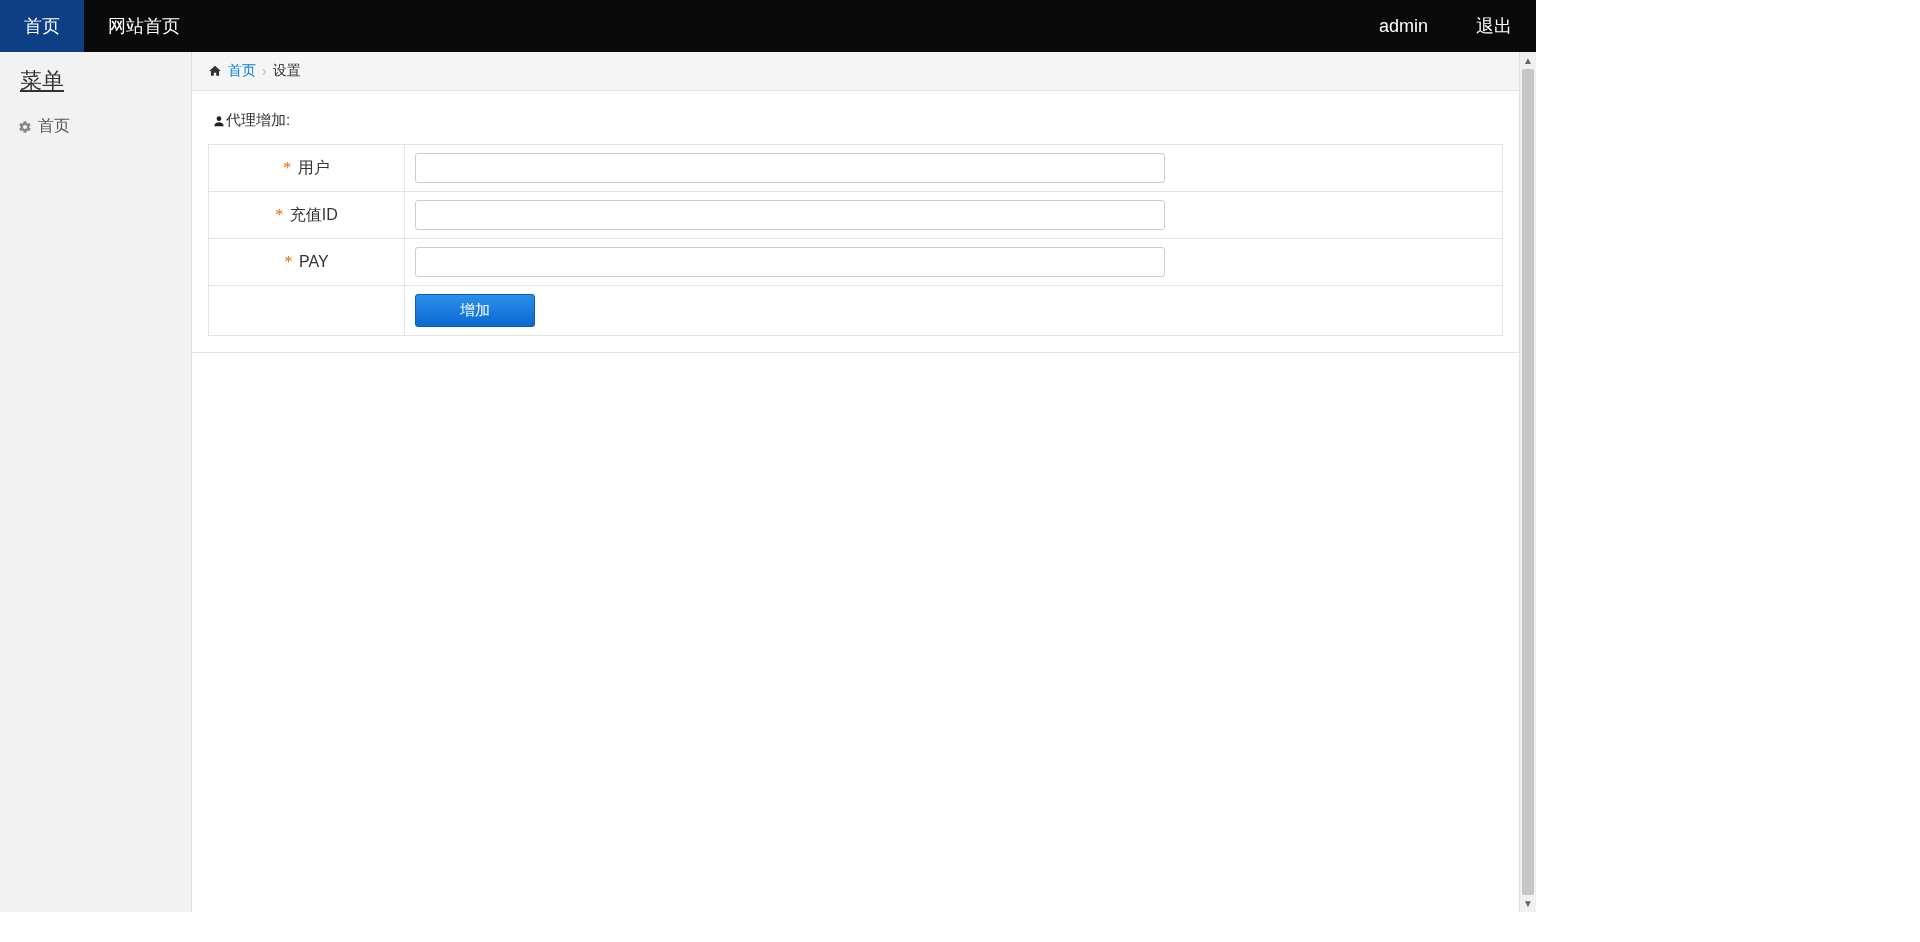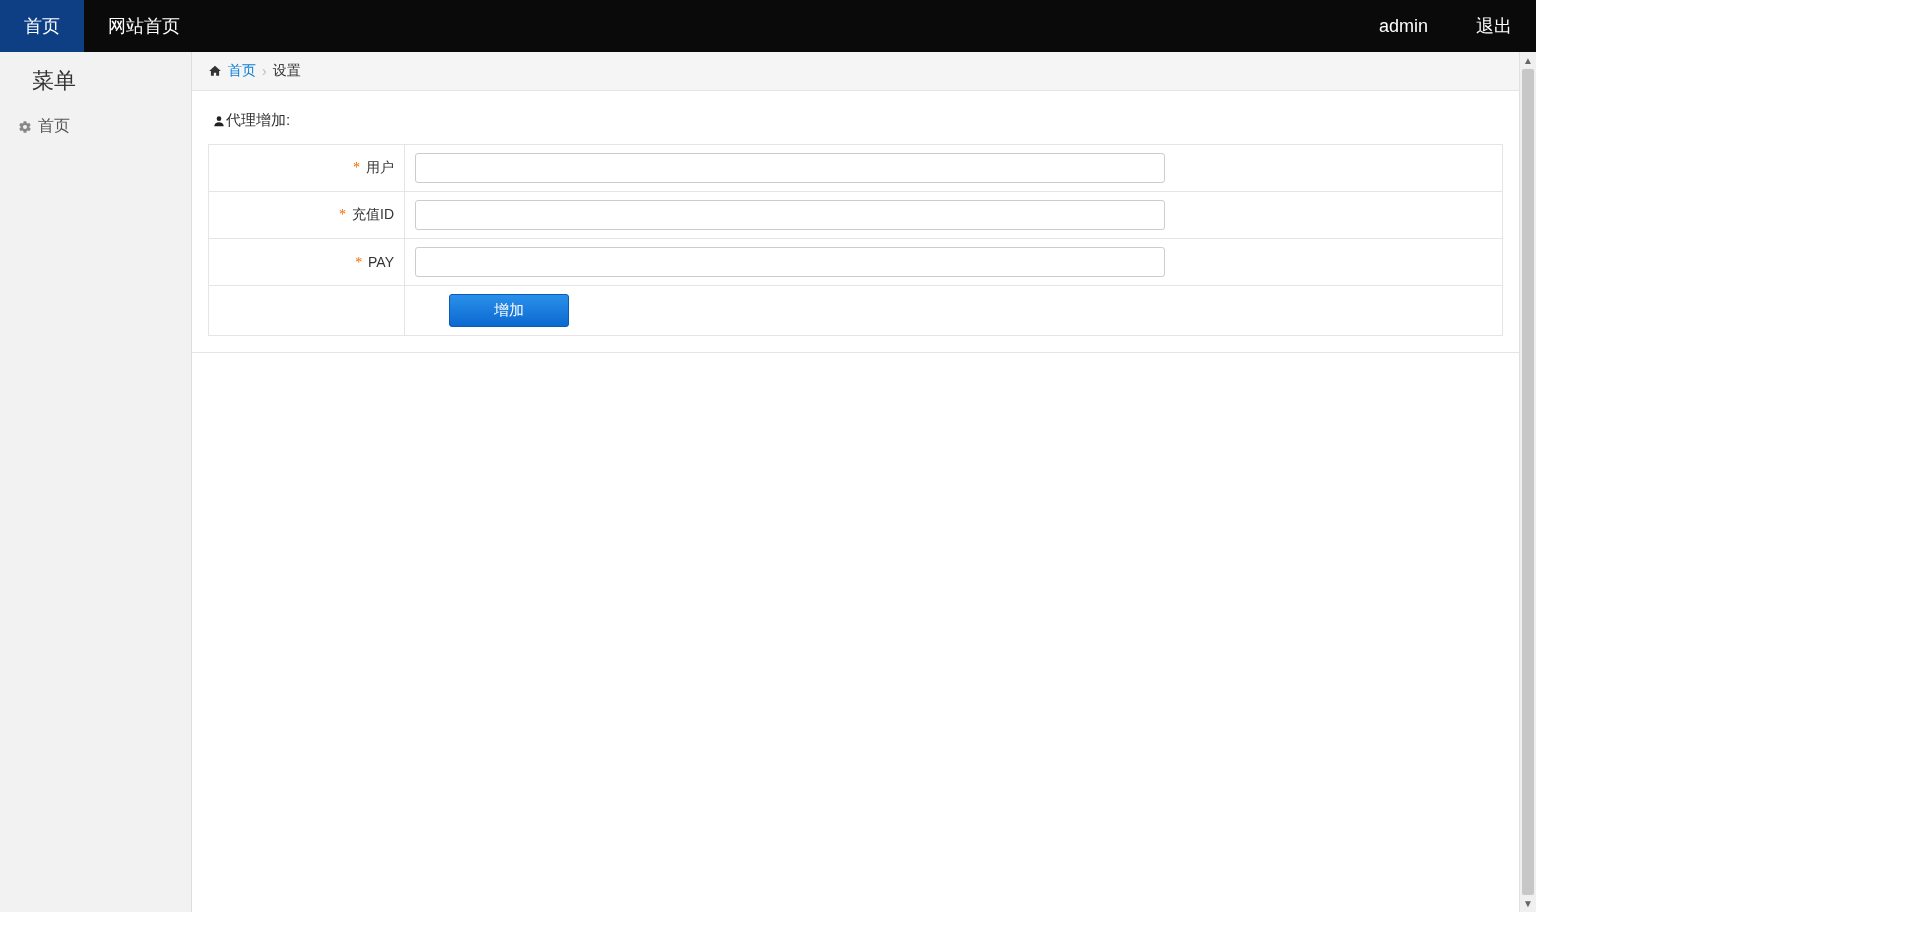--- a/index.html
+++ b/index.html
@@ -32,22 +32,23 @@
     
     
     .sidebar {
       width: 192px;
       background: #f2f2f2;
       border-right: 1px solid #ddd;
       flex-shrink: 0;
     }
     .sidebar-title {
       font-size: 22px;
-      padding: 14px 20px 10px 32px;
+      padding: 14px 20px 10px 20px;
       color: #333;
+      text-decoration: underline;
     }
     .sidebar-group {
       display: flex;
       align-items: center;
       padding: 10px 18px;
       color: #555;
       font-size: 16px;
       cursor: pointer;
     }
     .sidebar-group .gear-icon { margin-right: 6px; color: #888; }
@@ -99,22 +100,22 @@
       border-collapse: collapse;
       border: 1px solid #e5e5e5;
     }
     .form-table td {
       border: 1px solid #e5e5e5;
       padding: 8px 10px;
       vertical-align: middle;
     }
     .form-table td.label-cell {
       width: 196px;
-      text-align: right;
-      font-size: 14px;
+      text-align: center;
+      font-size: 16px;
       white-space: nowrap;
       background: #fff;
     }
     .req { color: #ee6600; margin-right: 2px; font-family: SimSun, serif; }
     .text-input {
       width: 750px;
       max-width: 100%;
       height: 30px;
       border: 1px solid #ccc;
       border-radius: 3px;
@@ -125,21 +126,20 @@
       display: inline-block;
       min-width: 120px;
       text-align: center;
       background: linear-gradient(to bottom, #2a90ea, #0b69d0);
       color: #fff;
       border: 1px solid #0a5bb5;
       border-radius: 3px;
       padding: 6px 28px;
       font-size: 15px;
       cursor: pointer;
-      margin-left: 34px;
     }
     
     
     .scrollbar {
       width: 17px;
       background: #f0f0f0;
       border-left: 1px solid #e0e0e0;
       display: flex;
       flex-direction: column;
       align-items: center;

